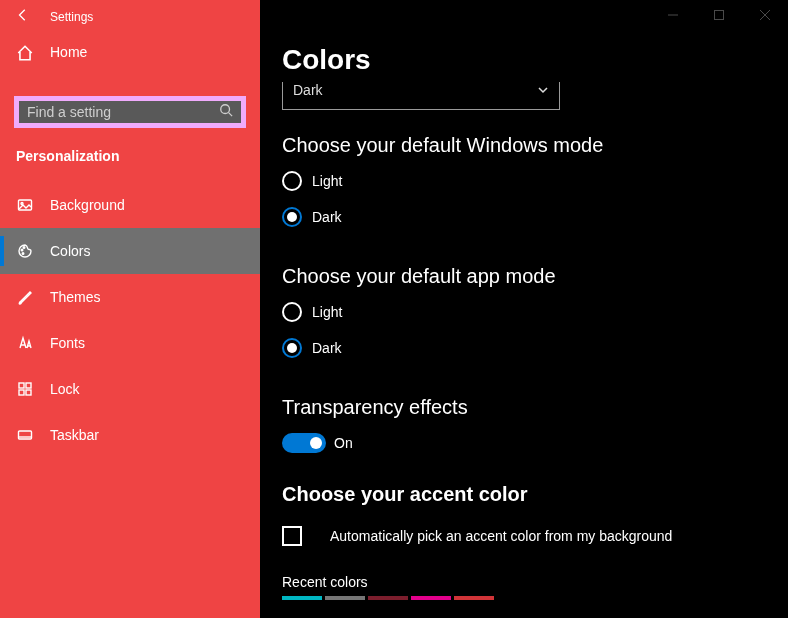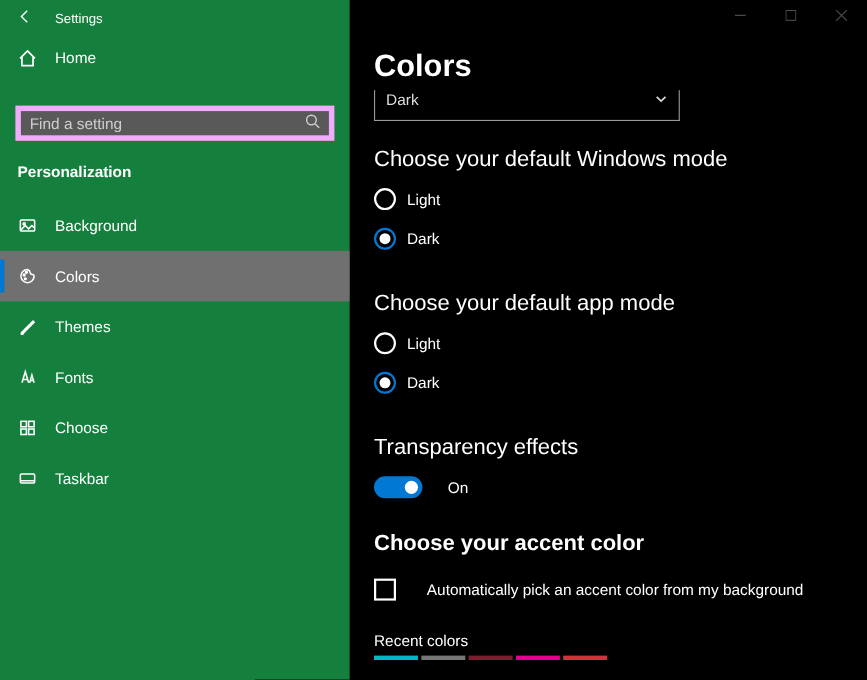--- a/index.html
+++ b/index.html
@@ -16,23 +16,23 @@
       background: #000;
       color: #fff;
     }
     .window {
       display: flex;
       width: 100%;
       height: 100%;
     }
     
     .sidebar {
-      width: 318px;
+      width: 260px;
       height: 100%;
-      background: #15803d;
+      background: #ef4444;
       display: flex;
       flex-direction: column;
       color: #fff;
     }
     .sidebar-header {
       display: flex;
       align-items: center;
       height: 34px;
       padding-left: 6px;
     }
@@ -189,21 +189,21 @@
       background: #fff;
       display: none;
     }
     .radio-outer.checked .radio-inner { display: block; }
     .radio-row .rlabel { font-size: 14px; }
     .spacer-md { height: 22px; }
 
     .toggle-row {
       display: flex;
       align-items: center;
-      gap: 23px;
+      gap: 8px;
       margin-top: 10px;
       margin-bottom: 30px;
     }
     .toggle {
       width: 44px; height: 20px;
       border-radius: 10px;
       background: #0078d4;
       position: relative;
       cursor: pointer;
     }
@@ -327,21 +327,21 @@
       </div>
       <div class="nav-item">
         <span class="icon-slot">
           <svg viewBox="0 0 16 16">
               <rect x="2" y="2" width="5" height="5"></rect>
               <rect x="9" y="2" width="5" height="5"></rect>
               <rect x="2" y="9" width="5" height="5"></rect>
               <rect x="9" y="9" width="5" height="5"></rect>
             </svg>
         </span>
-        <span class="label">Choose</span>
+        <span class="label">Lock</span>
       </div>
       <div class="nav-item">
         <span class="icon-slot">
           <svg viewBox="0 0 16 16">
               <rect x="1.5" y="4" width="13" height="8" rx="1"></rect>
               <line x1="1.5" y1="10" x2="14.5" y2="10"></line>
             </svg>
         </span>
         <span class="label">Taskbar</span>
       </div>

